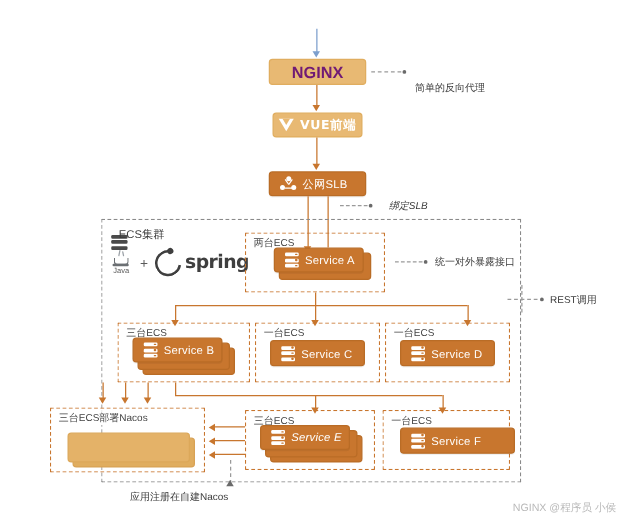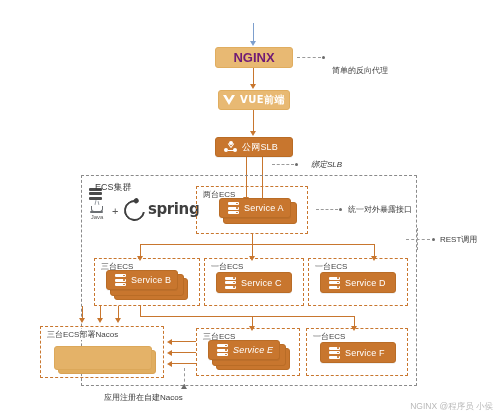--- a/index.html
+++ b/index.html
@@ -439,21 +439,21 @@
             <b></b>
             <b></b>
           </span>
       </span>
       <span class="txt">Service E</span>
     </div>
   </div>
 
   <div class="frame" style="left:306px;top:328px;width:102px;height:48px;"></div>
   <div class="frame-label" style="left:311px;top:331px;">一台ECS</div>
-  <div class="node n-orange" style="left:320px;top:342px;width:76px;height:21px;">
+  <div class="node n-orange" style="left:320px;top:342px;width:92px;height:21px;">
     <span class="glyph">
       <span class="srv">
           <i></i>
           <i></i>
           <i></i>
           <b></b>
           <b></b>
           <b></b>
         </span>
     </span>

